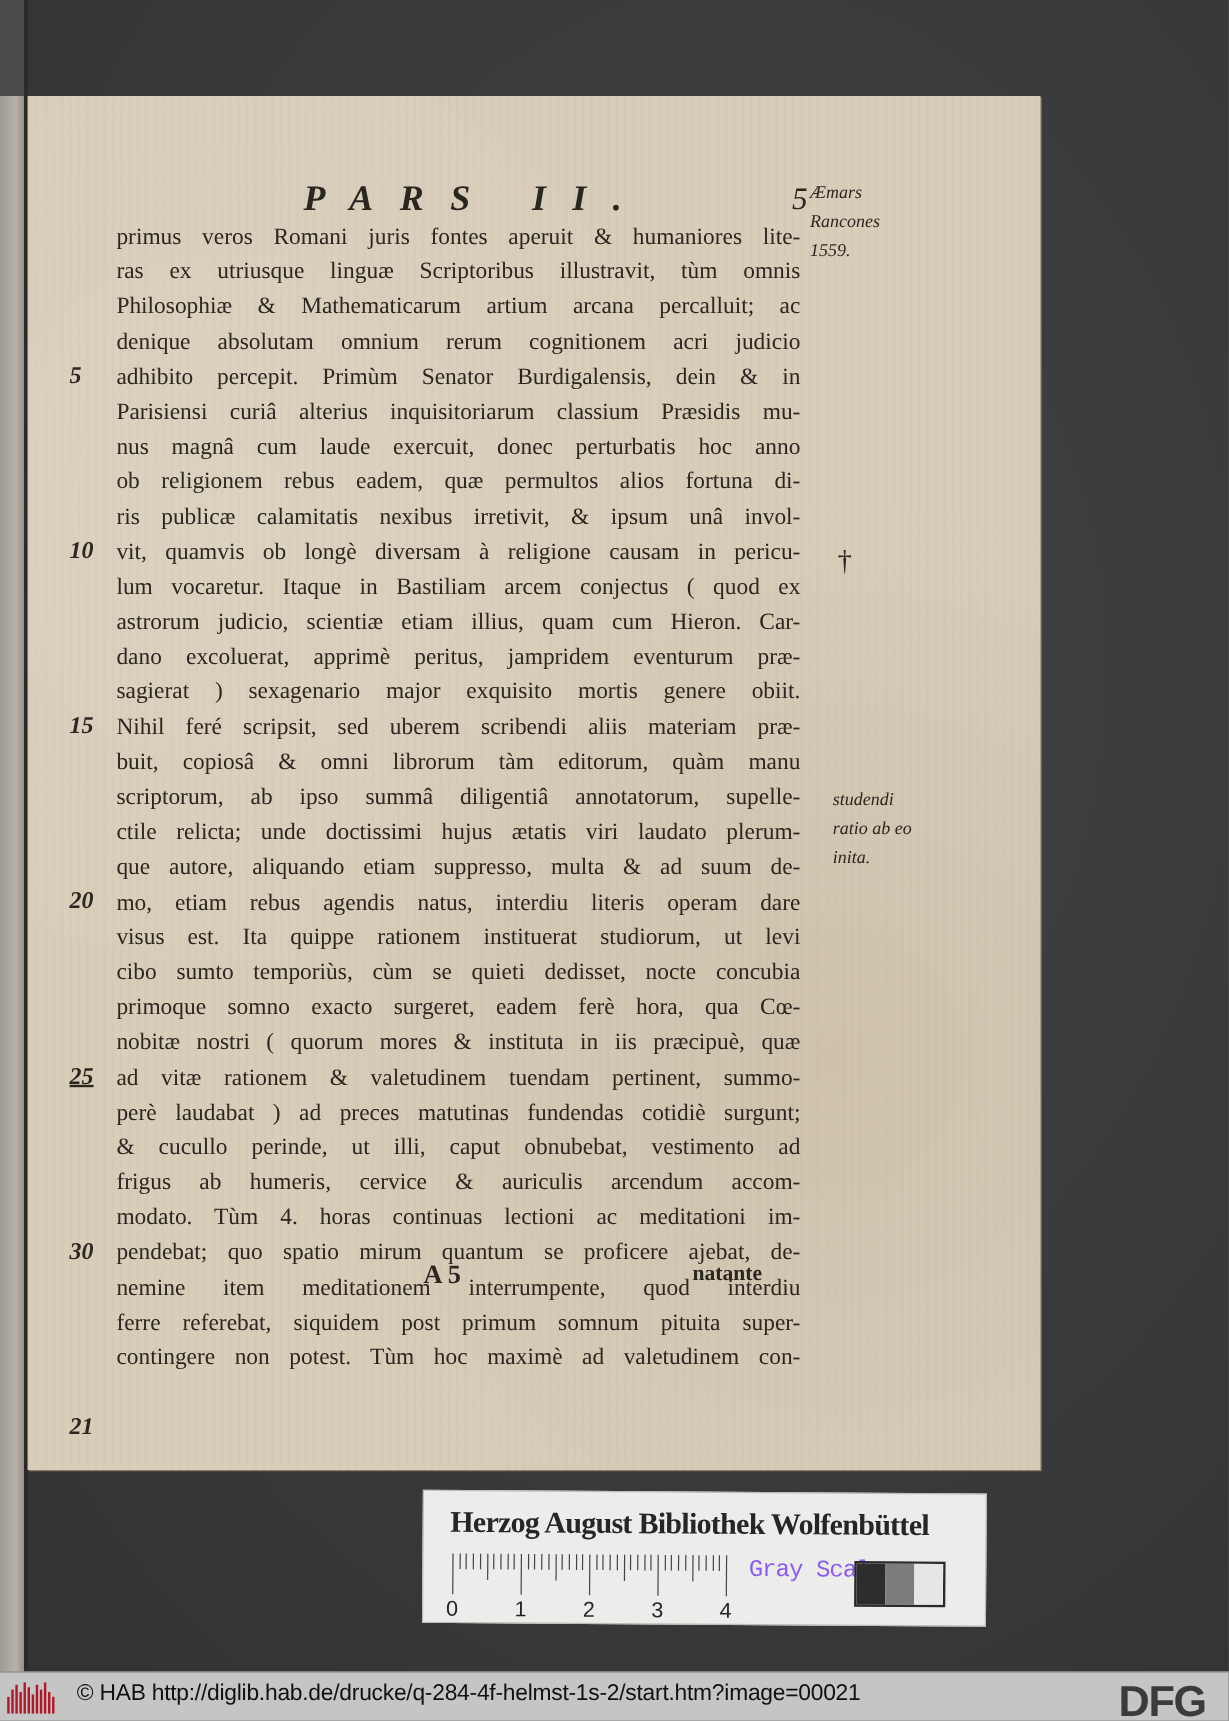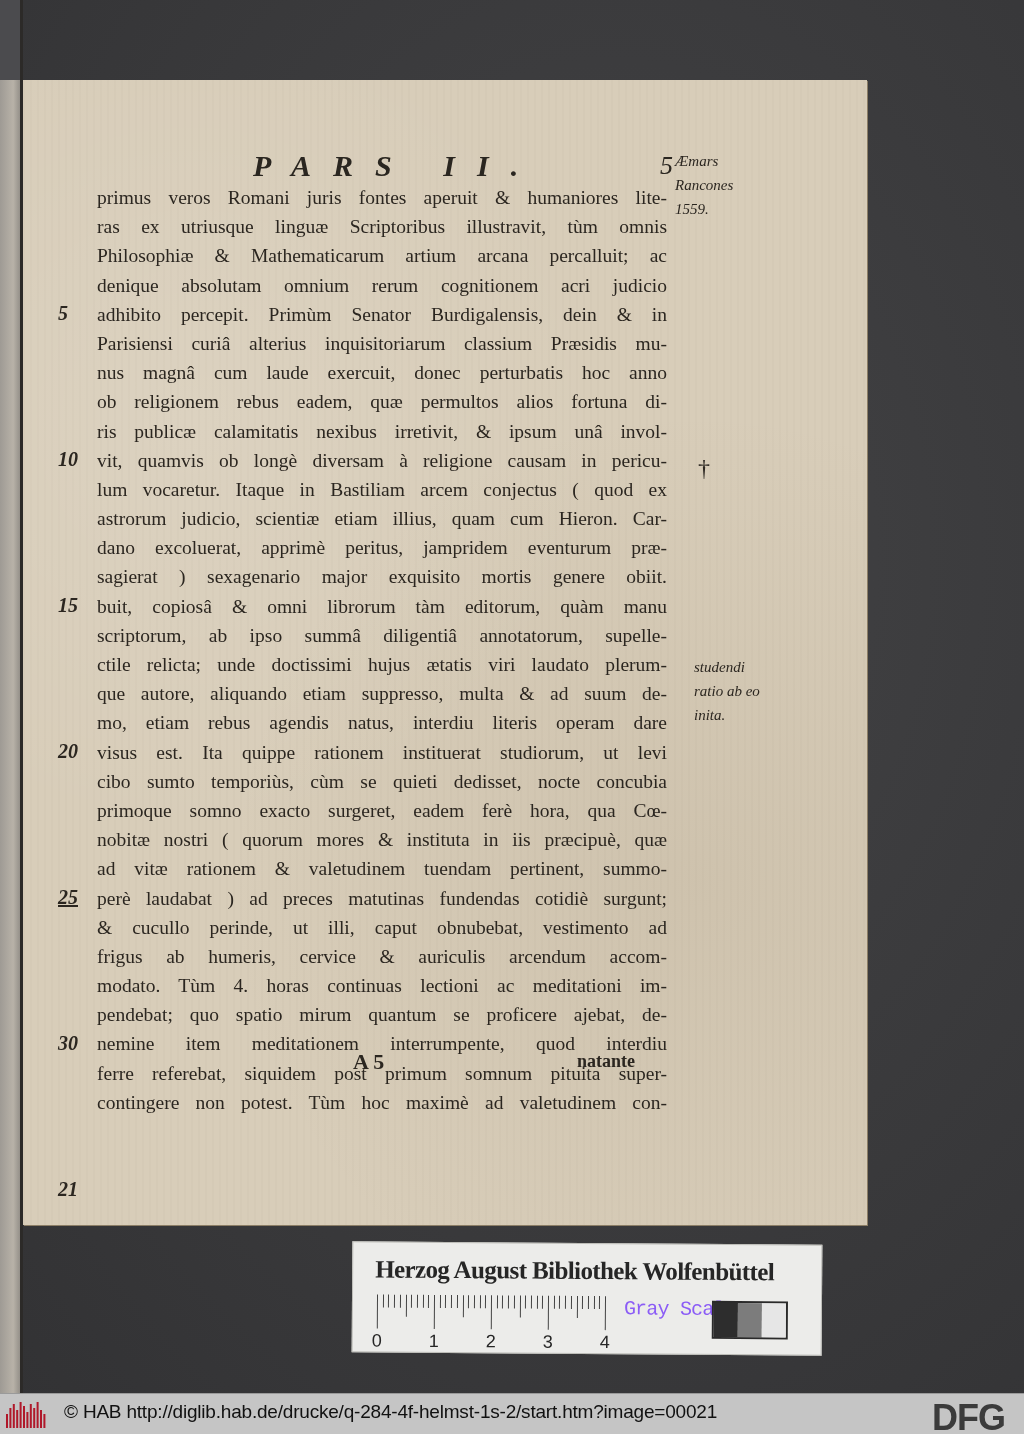--- a/index.html
+++ b/index.html
@@ -133,20 +133,21 @@
         <div class="line"><span class="txt">adhibito percepit. Primùm Senator Burdigalensis, dein &amp; in</span></div>
         <div class="line"><span class="txt">Parisiensi curiâ alterius inquisitoriarum classium Præsidis mu-</span></div>
         <div class="line"><span class="txt">nus magnâ cum laude exercuit, donec perturbatis hoc anno</span></div>
         <div class="line"><span class="txt">ob religionem rebus eadem, quæ permultos alios fortuna di-</span></div>
         <div class="line"><span class="txt">ris publicæ calamitatis nexibus irretivit, &amp; ipsum unâ invol-</span></div>
         <div class="line"><span class="txt">vit, quamvis ob longè diversam à religione causam in pericu-</span></div>
         <div class="line"><span class="txt">lum vocaretur. Itaque in Bastiliam arcem conjectus ( quod ex</span></div>
         <div class="line"><span class="txt">astrorum judicio, scientiæ etiam illius, quam cum Hieron. Car-</span></div>
         <div class="line"><span class="txt">dano excoluerat, apprimè peritus, jampridem eventurum præ-</span></div>
         <div class="line"><span class="txt">sagierat ) sexagenario major exquisito mortis genere obiit.</span></div>
+        <div class="line"><span class="txt">Nihil feré scripsit, sed uberem scribendi aliis materiam præ-</span></div>
         <div class="line"><span class="txt">buit, copiosâ &amp; omni librorum tàm editorum, quàm manu</span></div>
         <div class="line"><span class="txt">scriptorum, ab ipso summâ diligentiâ annotatorum, supelle-</span></div>
         <div class="line"><span class="txt">ctile relicta; unde doctissimi hujus ætatis viri laudato plerum-</span></div>
         <div class="line"><span class="txt">que autore, aliquando etiam suppresso, multa &amp; ad suum de-</span></div>
         <div class="line"><span class="txt">mo, etiam rebus agendis natus, interdiu literis operam dare</span></div>
         <div class="line"><span class="txt">visus est. Ita quippe rationem instituerat studiorum, ut levi</span></div>
         <div class="line"><span class="txt">cibo sumto temporiùs, cùm se quieti dedisset, nocte concubia</span></div>
         <div class="line"><span class="txt">primoque somno exacto surgeret, eadem ferè hora, qua Cœ-</span></div>
         <div class="line"><span class="txt">nobitæ nostri ( quorum mores &amp; instituta in iis præcipuè, quæ</span></div>
         <div class="line"><span class="txt">ad vitæ rationem &amp; valetudinem tuendam pertinent, summo-</span></div>

